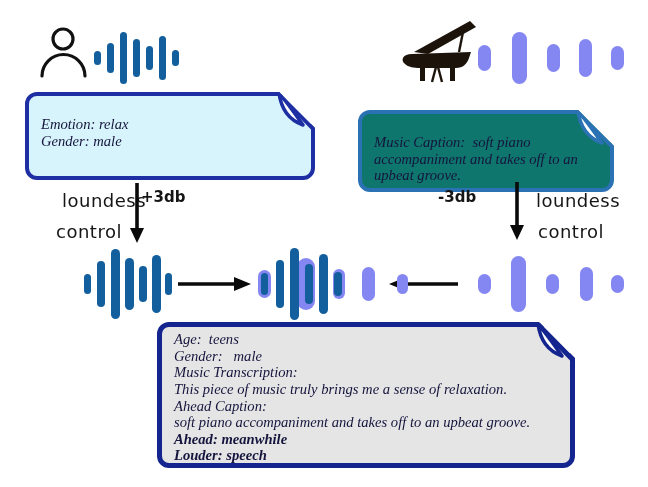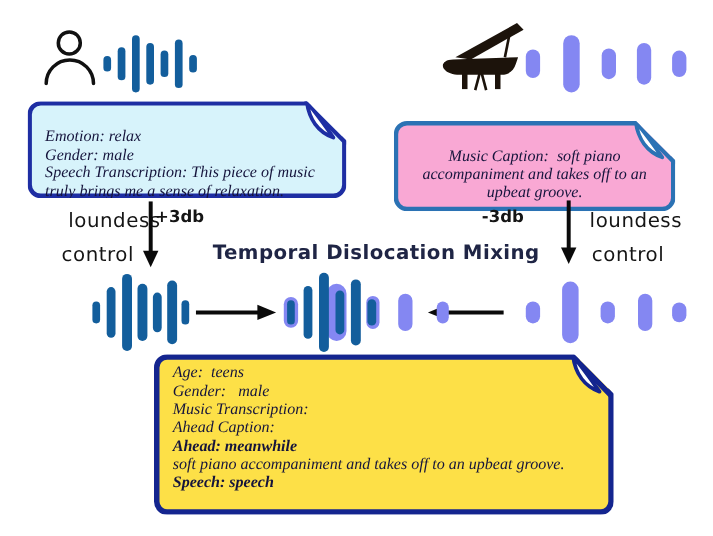--- a/index.html
+++ b/index.html
@@ -64,29 +64,28 @@
       <div class="bar" style="left: 34px; top: 6px; width: 15px; height: 52px; border-radius: 7.5px; background: rgb(132, 135, 242);"></div>
       <div class="bar" style="left: 69px; top: 18px; width: 13px; height: 28px; border-radius: 6.5px; background: rgb(132, 135, 242);"></div>
       <div class="bar" style="left: 101px; top: 13px; width: 13px; height: 38px; border-radius: 6.5px; background: rgb(132, 135, 242);"></div>
       <div class="bar" style="left: 133px; top: 20px; width: 13px; height: 24px; border-radius: 6.5px; background: rgb(132, 135, 242);"></div>
     </div>
 
   <div class="note-card" style="left: 25px; top: 92px; width: 290px; height: 88px; background: rgb(215, 243, 251); color: rgb(30, 46, 163);">
     <div class="card-lines">
       <div class="card-line">Emotion: relax</div>
       <div class="card-line">Gender: male</div>
-      <div class="card-line">Speech Transcription: This piece of music truly brings me a sense of relaxation.</div>
     </div>
     <svg class="fold" viewBox="0 0 48 48">
       <path d="M12 1 L47 37" stroke="currentColor" stroke-width="5" stroke-linecap="round" fill="none"></path>
       <path d="M12 1 C14 16 22 28 36 33 C27 20 19 9 12 1 Z" fill="#ffffff" stroke="currentColor" stroke-width="3.5" stroke-linejoin="round"></path>
     </svg>
   </div>
 
-  <div class="note-card" style="left: 358px; top: 110px; width: 256px; height: 82px; background: #f9a8d4; color: rgb(43, 114, 180); text-align: center;">
+  <div class="note-card" style="left: 358px; top: 110px; width: 256px; height: 82px; background: #0f766e; color: rgb(43, 114, 180);">
     <div class="card-lines">
       <div class="card-line">Music Caption:  soft piano accompaniment and takes off to an upbeat groove.</div>
     </div>
     <svg class="fold" viewBox="0 0 48 48">
       <path d="M12 1 L47 37" stroke="currentColor" stroke-width="5" stroke-linecap="round" fill="none"></path>
       <path d="M12 1 C14 16 22 28 36 33 C27 20 19 9 12 1 Z" fill="#ffffff" stroke="currentColor" stroke-width="3.5" stroke-linejoin="round"></path>
     </svg>
   </div>
 
   <div class="hand" style="left:62px;top:190px;">loundess</div>
@@ -98,21 +97,20 @@
   <div class="hand gain" style="left:141px;top:188px;">+3db</div>
 
   <div class="hand gain" style="left:438px;top:188px;">-3db</div>
   <svg class="abs" style="left:509px;top:182px;" width="16" height="59" viewBox="0 0 16 59">
     <line x1="8" y1="0" x2="8" y2="45" stroke="#0a0a0a" stroke-width="3.6"></line>
     <polygon points="1,43 15,43 8,58" fill="#0a0a0a"></polygon>
   </svg>
   <div class="hand" style="left:536px;top:190px;">loundess</div>
   <div class="hand" style="left:538px;top:221px;">control</div>
 
-  <div class="title" style="left:192px;top:219px;width:300px;">Temporal Dislocation Mixing</div>
 
   <div class="waveform" style="left: 84px; top: 244px; width: 88px; height: 80px;">
       <div class="bar" style="left: 0px; top: 30px; width: 7px; height: 20px; border-radius: 3.5px; background: rgb(19, 94, 156);"></div>
       <div class="bar" style="left: 13px; top: 17px; width: 8px; height: 46px; border-radius: 4px; background: rgb(19, 94, 156);"></div>
       <div class="bar" style="left: 27px; top: 5px; width: 9px; height: 70px; border-radius: 4.5px; background: rgb(19, 94, 156);"></div>
       <div class="bar" style="left: 41px; top: 14px; width: 9px; height: 52px; border-radius: 4.5px; background: rgb(19, 94, 156);"></div>
       <div class="bar" style="left: 55px; top: 22px; width: 8px; height: 36px; border-radius: 4px; background: rgb(19, 94, 156);"></div>
       <div class="bar" style="left: 68px; top: 11px; width: 9px; height: 58px; border-radius: 4.5px; background: rgb(19, 94, 156);"></div>
       <div class="bar" style="left: 81px; top: 29px; width: 7px; height: 22px; border-radius: 3.5px; background: rgb(19, 94, 156);"></div>
     </div>
@@ -142,29 +140,30 @@
   </svg>
 
   <div class="waveform" style="left: 478px; top: 253px; width: 148px; height: 62px;">
       <div class="bar" style="left: 0px; top: 21px; width: 13px; height: 20px; border-radius: 6.5px; background: rgb(132, 135, 242);"></div>
       <div class="bar" style="left: 33px; top: 3px; width: 15px; height: 56px; border-radius: 7.5px; background: rgb(132, 135, 242);"></div>
       <div class="bar" style="left: 68px; top: 21px; width: 13px; height: 20px; border-radius: 6.5px; background: rgb(132, 135, 242);"></div>
       <div class="bar" style="left: 102px; top: 14px; width: 13px; height: 34px; border-radius: 6.5px; background: rgb(132, 135, 242);"></div>
       <div class="bar" style="left: 133px; top: 22px; width: 13px; height: 18px; border-radius: 6.5px; background: rgb(132, 135, 242);"></div>
     </div>
 
-  <div class="note-card thick" style="left: 140px; top: 322px; width: 418px; height: 146px; background: #fde047; color: rgb(20, 37, 143);">
+  <div class="note-card thick" style="left: 157px; top: 322px; width: 418px; height: 146px; background: #e5e5e5; color: rgb(20, 37, 143);">
     <div class="card-lines" style="padding-top:4px;">
       <div class="card-line">Age:  teens</div>
       <div class="card-line">Gender:   male</div>
       <div class="card-line">Music Transcription:</div>
+      <div class="card-line">This piece of music truly brings me a sense of relaxation.</div>
       <div class="card-line">Ahead Caption:</div>
+      <div class="card-line">soft piano accompaniment and takes off to an upbeat groove.</div>
       <div class="card-line bold">Ahead: meanwhile</div>
-      <div class="card-line">soft piano accompaniment and takes off to an upbeat groove.</div>
-      <div class="card-line bold">Speech: speech</div>
+      <div class="card-line bold">Louder: speech</div>
     </div>
     <svg class="fold" viewBox="0 0 48 48">
       <path d="M12 1 L47 37" stroke="currentColor" stroke-width="5" stroke-linecap="round" fill="none"></path>
       <path d="M12 1 C14 16 22 28 36 33 C27 20 19 9 12 1 Z" fill="#ffffff" stroke="currentColor" stroke-width="3.5" stroke-linejoin="round"></path>
     </svg>
   </div>
 
 </div>
 
 </body></html>

